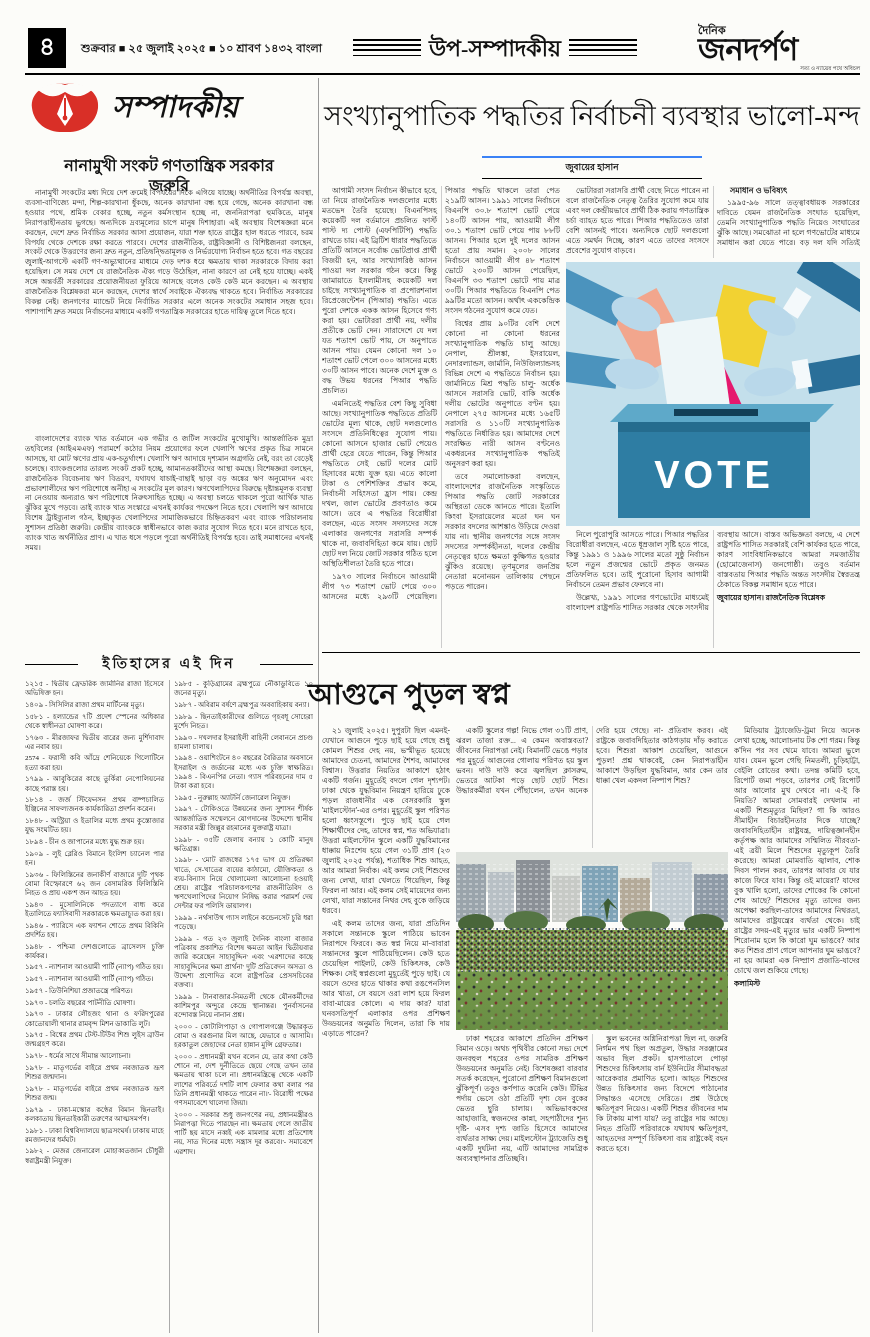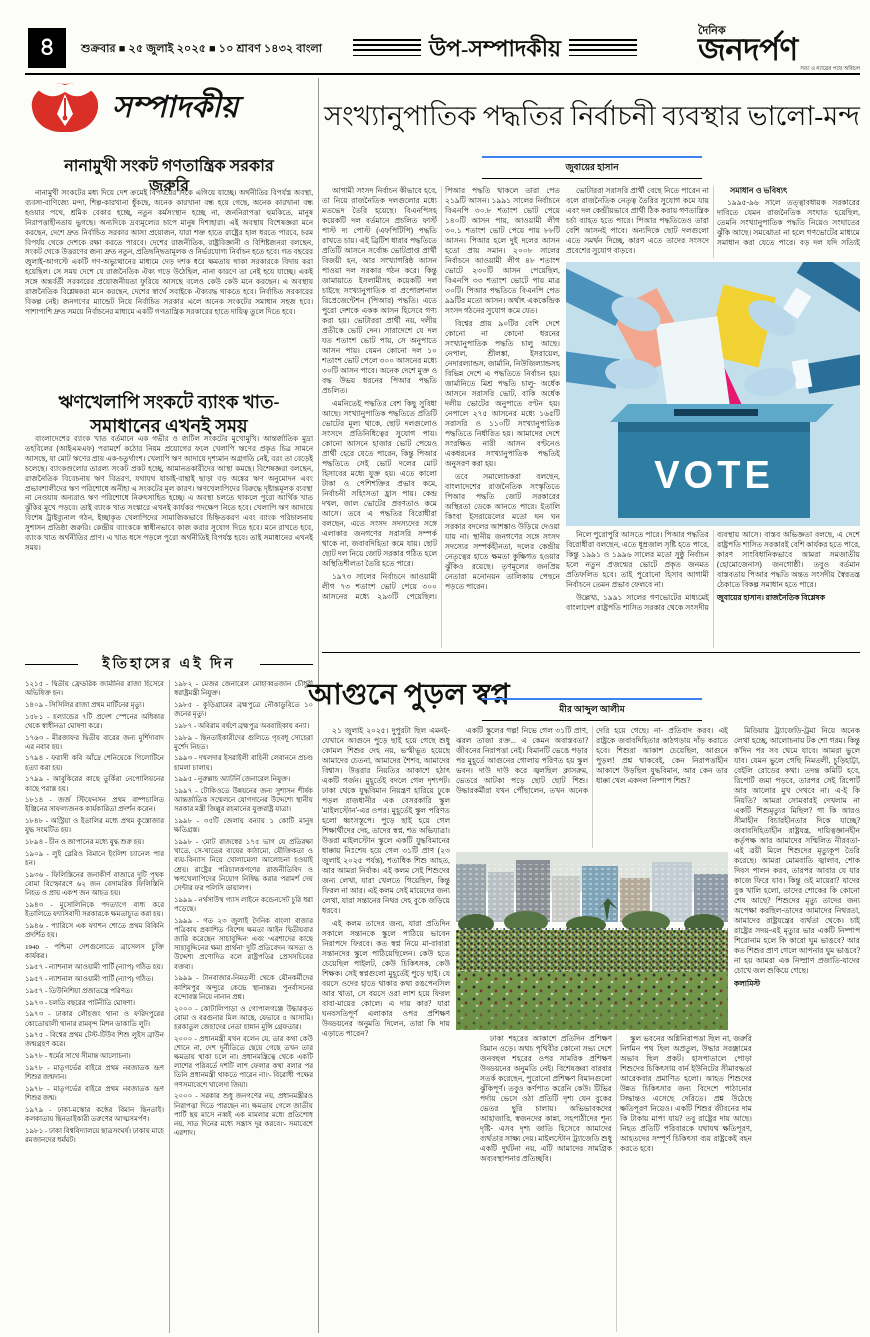--- a/index.html
+++ b/index.html
@@ -56,21 +56,21 @@
   .fig{position:absolute;display:block;}
   .vote-fig{left:566px;top:262px;width:294px;height:264px;}
   .divider{left:322px;top:652px;width:538px;border-top:1.5px solid #000;height:0;}
   
   .fire-title{left:308px;top:656px;width:540px;font-size:29px;line-height:38px;
               font-weight:bold;text-align:left;}
   .fire-byline{left:322px;top:698px;width:540px;}
   .fire-col1{left:322px;top:726px;width:128px;height:606px;}
   .fire-mt{left:456px;top:726px;width:272px;height:122px;column-count:2;column-gap:8px;}
   .crowd-fig{left:456px;top:852px;width:272px;height:178px;}
-  .fire-mb{left:456px;top:1034px;width:272px;height:298px;column-count:2;column-gap:8px;margin-left:24px;}
+  .fire-mb{left:456px;top:1034px;width:272px;height:298px;column-count:2;column-gap:8px;}
   .fire-col4{left:734px;top:726px;width:126px;height:606px;}
 </style>
 </head>
 <body>
 
 <div class="page">
 
   <div class="abs hdr">
     <div class="pagenum">৪</div>
     <div class="dateline">শুক্রবার ■ ২৫ জুলাই ২০২৫ ■ ১০ শ্রাবণ ১৪৩২ বাংলা</div>
@@ -97,62 +97,62 @@
       <circle cx="37" cy="36" r="2.4" fill="#d92f27"></circle>
     </svg>
     <span class="edlogo-label">সম্পাদকীয়</span>
   </div>
 
   <h3 class="ed-title ed-title1">নানামুখী সংকট গণতান্ত্রিক সরকার জরুরি</h3>
   <div class="ed-body ed-body1">
     <p>নানামুখী সংকটের মধ্য দিয়ে দেশ ক্রমেই বিপর্যয়ের দিকে এগিয়ে যাচ্ছে। অর্থনীতির বিপর্যস্ত অবস্থা, ব্যবসা-বাণিজ্যে মন্দা, শিল্প-কারখানা ধুঁকছে, অনেক কারখানা বন্ধ হয়ে গেছে, অনেক কারখানা বন্ধ হওয়ার পথে, শ্রমিক বেকার হচ্ছে, নতুন কর্মসংস্থান হচ্ছে না, জননিরাপত্তা হুমকিতে, মানুষ নিরাপত্তাহীনতায় ভুগছে। অন্যদিকে দ্রব্যমূল্যের চাপে মানুষ দিশাহারা। এই অবস্থায় বিশেষজ্ঞরা মনে করছেন, দেশে দ্রুত নির্বাচিত সরকার আসা প্রয়োজন, যারা শক্ত হাতে রাষ্ট্রের হাল ধরতে পারবে, চরম বিপর্যয় থেকে দেশকে রক্ষা করতে পারবে। দেশের রাজনীতিক, রাষ্ট্রবিজ্ঞানী ও বিশিষ্টজনরা বলছেন, সংকট থেকে উত্তরণের জন্য দ্রুত নতুন, প্রতিদ্বন্দ্বিতামূলক ও নির্ভরযোগ্য নির্বাচন হতে হবে। গত বছরের জুলাই-আগস্টে একটি গণ-অভ্যুত্থানের মাধ্যমে দেড় দশক ধরে ক্ষমতায় থাকা সরকারকে বিদায় করা হয়েছিল। সে সময় দেশে যে রাজনৈতিক ঐক্য গড়ে উঠেছিল, নানা কারণে তা নেই হয়ে যাচ্ছে। একই সঙ্গে অন্তর্বর্তী সরকারের প্রয়োজনীয়তা ফুরিয়ে আসছে বলেও কেউ কেউ মনে করছেন। এ অবস্থায় রাজনৈতিক বিশ্লেষকরা মনে করছেন, দেশের স্বার্থে সবাইকে ঐক্যবদ্ধ থাকতে হবে। নির্বাচিত সরকারের বিকল্প নেই। জনগণের ম্যান্ডেট নিয়ে নির্বাচিত সরকার এলে অনেক সংকটের সমাধান সহজ হবে। পাশাপাশি দ্রুত সময়ে নির্বাচনের মাধ্যমে একটি গণতান্ত্রিক সরকারের হাতে দায়িত্ব তুলে দিতে হবে।</p>
   </div>
 
-  <h3 class="ed-title ed-title2">ঋণখেলাপি সংকটে ব্যাংক খাত-সমাধানের এখনই সময়</h3>
   <div class="ed-body ed-body2">
     <p>বাংলাদেশের ব্যাংক খাত বর্তমানে এক গভীর ও জটিল সংকটের মুখোমুখি। আন্তর্জাতিক মুদ্রা তহবিলের (আইএমএফ) পরামর্শে কঠোর নিয়ম প্রয়োগের ফলে খেলাপি ঋণের প্রকৃত চিত্র সামনে আসছে, যা মোট ঋণের প্রায় এক-চতুর্থাংশ। খেলাপি ঋণ আদায়ে দৃশ্যমান অগ্রগতি নেই, বরং তা বেড়েই চলেছে। ব্যাংকগুলোর তারল্য সংকট প্রকট হচ্ছে, আমানতকারীদের আস্থা কমছে। বিশেষজ্ঞরা বলছেন, রাজনৈতিক বিবেচনায় ঋণ বিতরণ, যথাযথ যাচাই-বাছাই ছাড়া বড় অঙ্কের ঋণ অনুমোদন এবং প্রভাবশালীদের ঋণ পরিশোধে অনীহা এ সংকটের মূল কারণ। ঋণখেলাপিদের বিরুদ্ধে দৃষ্টান্তমূলক ব্যবস্থা না নেওয়ায় অন্যরাও ঋণ পরিশোধে নিরুৎসাহিত হচ্ছে। এ অবস্থা চলতে থাকলে পুরো আর্থিক খাত ঝুঁকির মুখে পড়বে। তাই ব্যাংক খাত সংস্কারে এখনই কার্যকর পদক্ষেপ নিতে হবে। খেলাপি ঋণ আদায়ে বিশেষ ট্রাইব্যুনাল গঠন, ইচ্ছাকৃত খেলাপিদের সামাজিকভাবে চিহ্নিতকরণ এবং ব্যাংক পরিচালনায় সুশাসন প্রতিষ্ঠা জরুরি। কেন্দ্রীয় ব্যাংককে স্বাধীনভাবে কাজ করার সুযোগ দিতে হবে। মনে রাখতে হবে, ব্যাংক খাত অর্থনীতির প্রাণ। এ খাত ধসে পড়লে পুরো অর্থনীতিই বিপর্যস্ত হবে। তাই সমাধানের এখনই সময়।</p>
   </div>
 
   <div class="abs hist-hd">
     <span class="dash"></span>
     <span class="hist-title">ইতিহাসের এই দিন</span>
     <span class="dash"></span>
   </div>
   <div class="abs hist-body">
 
   <p>১২১৫ - দ্বিতীয় ফ্রেডরিক জার্মানির রাজা হিসেবে অভিষিক্ত হন।</p>
       <p>১৪০৯ - সিসিলির রাজা প্রথম মার্টিনের মৃত্যু।</p>
       <p>১৫৮১ - হল্যান্ডের ৭টি প্রদেশ স্পেনের অধিকার থেকে স্বাধীনতা ঘোষণা করে।</p>
       <p>১৭৬৩ - মীরজাফর দ্বিতীয় বারের জন্য মুর্শিদাবাদ এর নবাব হয়।</p>
-      <p>১৭৯৪ - ফরাসী কবি আঁদ্রে শেনিয়েকে গিলোটিনে হত্যা করা হয়।</p>
+      <p>2574 - ফরাসী কবি আঁদ্রে শেনিয়েকে গিলোটিনে হত্যা করা হয়।</p>
       <p>১৭৯৯ - আবুকিরের কাছে তুর্কিরা নেপোলিয়নের কাছে পরাস্ত হয়।</p>
       <p>১৮১৪ - জর্জ স্টিফেনসন প্রথম বাষ্পচালিত ইঞ্জিনের সাফল্যজনক কার্যকারিতা প্রদর্শন করেন।</p>
       <p>১৮৪৮ - অস্ট্রিয়া ও ইতালির মধ্যে প্রথম কুস্তোজার যুদ্ধ সংঘটিত হয়।</p>
       <p>১৮৯৪ - চীন ও জাপানের মধ্যে যুদ্ধ শুরু হয়।</p>
       <p>১৯০৯ - লুই ব্লেরিও বিমানে ইংলিশ চ্যানেল পার হন।</p>
       <p>১৯৩৬ - ফিলিস্তিনের জনাকীর্ণ বাজারে দুটি পৃথক বোমা বিস্ফোরণে ৬২ জন বেসামরিক ফিলিস্তিনি নিহত ও প্রায় এক'শ জন আহত হয়।</p>
       <p>১৯৪৩ - মুসোলিনিকে পদত্যাগে বাধ্য করে ইতালিতে ফ্যাসিবাদী সরকারকে ক্ষমতাচ্যুত করা হয়।</p>
       <p>১৯৪৬ - প্যারিসে এক ফ্যাশন শোতে প্রথম বিকিনি প্রদর্শিত হয়।</p>
-      <p>1940 - পশ্চিমা দেশগুলোতে ব্রাসেলস চুক্তি কার্যকর।</p>
+      <p>১৯৪৮ - পশ্চিমা দেশগুলোতে ব্রাসেলস চুক্তি কার্যকর।</p>
       <p>১৯৫৭ - ন্যাশনাল আওয়ামী পার্টি (ন্যাপ) গঠিত হয়।</p>
       <p>১৯৫৭ - ন্যাশনাল আওয়ামী পার্টি (ন্যাপ) গঠিত।</p>
       <p>১৯৫৭ - তিউনিশিয়া প্রজাতন্ত্রে পরিণত।</p>
       <p>১৯৭৩ - চলতি বছরের পাটনীতি ঘোষণা।</p>
       <p>১৯৭৩ - ঢাকার লৌহজং থানা ও ফরিদপুরের কোতোয়ালী থানার রামবৃন্দ মিশন ডাকাতি লুট।</p>
       <p>১৯৭৫ - বিশ্বের প্রথম টেস্ট-টিউব শিশু লুইস ব্রাউন জন্মগ্রহণ করে।</p>
       <p>১৯৭৮ - ধর্মের সাথে সীমান্ত আলোচনা।</p>
       <p>১৯৭৮ - মাতৃগর্ভের বাইরে প্রথম নবজাতক ভ্রূণ শিশুর জন্মদান।</p>
       <p>১৯৭৮ - মাতৃগর্ভের বাইরে প্রথম নবজাতক ভ্রূণ শিশুর জন্ম।</p>
       <p>১৯৭৯ - ঢাকা-মস্কোর কন্ঠের বিমান ছিনতাই। কলকাতায় ছিনতাইকারী তরুণের আত্মসমর্পণ।</p>
       <p>১৯৮১ - ঢাকা বিশ্ববিদ্যালয়ে ছাত্রসংঘর্ষ। ঢাকায় মাহে রমজানদের ধর্মঘট।</p>
       <p>১৯৮২ - মেজর জেনারেল মোহাব্বতজান চৌধুরী স্বরাষ্ট্রমন্ত্রী নিযুক্ত।</p>
       <p>১৯৮৫ - কুড়িগ্রামের ব্রহ্মপুত্রে নৌকাডুবিতে ১০ জনের মৃত্যু।</p>
       <p>১৯৮৭ - অবিরাম বর্ষণে ব্রহ্মপুত্র অববাহিকায় বন্যা।</p>
       <p>১৯৮৯ - ছিনতাইকারীদের গুলিতে গৃহবধূ সোহেরা মুর্শেদ নিহত।</p>
       <p>১৯৯৩ - দখলদার ইসরাইলী বাহিনী লেবাননে প্রচণ্ড হামলা চালায়।</p>
+      <p>১৯৯৪ - ওয়াশিংটনে ৪০ বছরের বৈরিতার অবসানে ইসরাইল ও জর্ডানের মধ্যে এক চুক্তি স্বাক্ষরিত। ১৯৯৪ - বিএনপির নেতা। গ্যাস পরিবহনের দাম ৫ টাকা করা হবে।</p>
       <p>১৯৯৫ - নুরুল্লাহ অ্যাটর্নি জেনারেল নিযুক্ত।</p>
       <p>১৯৯৭ - টোকিওতে উন্নয়নের জন্য সুশাসন শীর্ষক আন্তর্জাতিক সম্মেলনে যোগদানের উদ্দেশ্যে স্থানীয় সরকার মন্ত্রী জিল্লুর রহমানের যুক্তরাষ্ট্র যাত্রা।</p>
       <p>১৯৯৮ - ৩৫টি জেলায় বন্যায় ১ কোটি মানুষ ক্ষতিগ্রস্ত।</p>
       <p>১৯৯৮ - 'মোট রাজস্বের ১৭৫ ভাগ যে প্রতিরক্ষা খাতে, সে-খাতের ব্যয়ের কাঠামো, যৌক্তিকতা ও ব্যয়-বিন্যাস নিয়ে খোলামেলা আলোচনা হওয়াই শ্রেয়। রাষ্ট্রের পরিচালকগণের রাজনীতিবিদ ও ঋণখেলাপিদের নিয়োগ নিষিদ্ধ করার পরামর্শ দেয় সেন্টার ফর পলিসি ডায়ালগ।</p>
       <p>১৯৯৯ - নর্থসাউথ গ্যাস লাইনে কন্ডেনসেট চুরি ধরা পড়েছে।</p>
       <p>১৯৯৯ - গত ২৩ জুলাই দৈনিক বাংলা বাজার পত্রিকায় প্রকাশিত 'বিশেষ ক্ষমতা আইন দ্বিতীয়বার জারি করেছেন সাহাবুদ্দিন' এবং 'এরশাদের কাছে সাহাবুদ্দিনের ক্ষমা প্রার্থনা' দুটি প্রতিবেদন অসত্য ও উদ্দেশ্য প্রণোদিত বলে রাষ্ট্রপতির প্রেসসচিবের বক্তব্য।</p>
       <p>১৯৯৯ - টানবাজার-নিমতলী থেকে যৌনকর্মীদের কাশিমপুর অন্দুরে কেন্দ্রে স্থানান্তর। পুনর্বাসনের বন্দোবস্ত নিয়ে নানান প্রশ্ন।</p>
       <p>২০০০ - কোটালিপাড়া ও গোপালগঞ্জে উদ্ধারকৃত বোমা ও বরগুনার মিল আছে, যেভাবে ৫ আসামি। হরকাতুল জেহাদের নেতা হান্নান মুন্সি গ্রেফতার।</p>
       <p>২০০০ - প্রধানমন্ত্রী যখন বলেন যে, তার কথা কেউ শোনে না, দেশ দুর্নীতিতে ছেয়ে গেছে তখন তার ক্ষমতায় থাকা চলে না। প্রধানমন্ত্রিত্বে থেকে একটি লাশের পরিবর্তে দশটি লাশ ফেলার কথা বলার পর তিনি প্রধানমন্ত্রী থাকতে পারেন না।'- বিরোধী পক্ষের গণসমাবেশে খালেদা জিয়া।</p>
       <p>২০০০ - সরকার শুধু জনগণের নয়, প্রধানমন্ত্রীরও নিরাপত্তা দিতে পারছেন না। ক্ষমতায় গেলে জাতীয় পার্টি ছয় মাসে নব্বই এক মামলার মধ্যে প্রতিশোধ নয়, সাত দিনের মধ্যে সন্ত্রাস দূর করবে।'- সমাবেশে এরশাদ।</p>
@@ -208,23 +208,20 @@
 
   <div class="bodytxt main-rb colrule">
     <p>নিলে পুরোপুরি আসতে পারে। পিআর পদ্ধতির বিরোধীরা বলছেন, এতে ধূম্রজাল সৃষ্টি হতে পারে, কিন্তু ১৯৯১ ও ১৯৯৬ সালের মতো সুষ্ঠু নির্বাচন হলে নতুন প্রজন্মের ভোটে প্রকৃত জনমত প্রতিফলিত হবে। তাই পুরোনো হিসাব আগামী নির্বাচনে তেমন প্রভাব ফেলবে না।</p>
     <p>উল্লেখ্য, ১৯৯১ সালের গণভোটের মাধ্যমেই বাংলাদেশ রাষ্ট্রপতি শাসিত সরকার থেকে সংসদীয় ব্যবস্থায় আসে। বাস্তব অভিজ্ঞতা বলছে, এ দেশে রাষ্ট্রপতি শাসিত সরকারই বেশি কার্যকর হতে পারে, কারণ সাংবিধানিকভাবে আমরা সমজাতীয় (হোমোজেনাস) জনগোষ্ঠী। তবুও বর্তমান বাস্তবতায় পিআর পদ্ধতি অন্তত সংসদীয় স্বৈরতন্ত্র ঠেকাতে বিকল্প সমাধান হতে পারে।</p>
     <p class="sig">জুবায়ের হাসান। রাজনৈতিক বিশ্লেষক</p>
   </div>
 
   <div class="abs divider"></div>
 
   <h1 class="abs fire-title">আগুনে পুড়ল স্বপ্ন</h1>
-  <div class="abs fire-byline byline-wrap">
-    <div class="byline">মীর আব্দুল আলীম</div>
-  </div>
 
   <div class="bodytxt fire-col1">
     <p>২১ জুলাই ২০২৫। দুপুরটা ছিল এমনই-যেখানে আগুনে পুড়ে ছাই হয়ে গেছে শুধু কোমল শিশুর দেহ নয়, ভস্মীভূত হয়েছে আমাদের চেতনা, আমাদের শৈশব, আমাদের বিশ্বাস। উত্তরার নিয়তির আকাশে হঠাৎ একটি গর্জন। মুহূর্তেই বদলে গেল দৃশ্যপট। ঢাকা থেকে যুদ্ধবিমান নিয়ন্ত্রণ হারিয়ে ঢুকে পড়ল রাজধানীর এক বেসরকারি স্কুল 'মাইলস্টোন'-এর ওপর। মুহূর্তেই স্কুল পরিণত হলো ধ্বংসস্তূপে। পুড়ে ছাই হয়ে গেল শিক্ষার্থীদের দেহ, তাদের স্বপ্ন, শত অভিযাত্রা। উত্তরা মাইলস্টোন স্কুলে একটি যুদ্ধবিমানের ধাক্কায় নিঃশেষ হয়ে গেল ৩১টি প্রাণ (২৩ জুলাই ২০২৫ পর্যন্ত), শতাধিক শিশু আহত, আর আমরা নির্বাক। এই কলম সেই শিশুদের জন্য লেখা, যারা খেলতে গিয়েছিল, কিন্তু ফিরল না আর। এই কলম সেই মায়েদের জন্য লেখা, যারা সন্তানের নিথর দেহ বুকে জড়িয়ে ধরবে।</p>
     <p>এই কলম তাদের জন্য, যারা প্রতিদিন সকালে সন্তানকে স্কুলে পাঠিয়ে ভাবেন নিরাপদে ফিরবে। কত স্বপ্ন নিয়ে মা-বাবারা সন্তানদের স্কুলে পাঠিয়েছিলেন। কেউ হতে চেয়েছিল পাইলট, কেউ চিকিৎসক, কেউ শিক্ষক। সেই স্বপ্নগুলো মুহূর্তেই পুড়ে ছাই। যে বয়সে ওদের হাতে থাকার কথা রঙপেনসিল আর খাতা, সে বয়সে ওরা লাশ হয়ে ফিরল বাবা-মায়ের কোলে। এ দায় কার? যারা ঘনবসতিপূর্ণ এলাকার ওপর প্রশিক্ষণ উড্ডয়নের অনুমতি দিলেন, তারা কি দায় এড়াতে পারেন?</p>
   </div>
 
   <div class="bodytxt fire-mt colrule">
     <p>একটি স্কুলের গল্প! নিভে গেল ৩১টি প্রাণ, ঝরল তাজা রক্ত... এ কেমন অবাস্তবতা? জীবনের নিরাপত্তা নেই। বিমানটি ভেঙে পড়ার পর মুহূর্তে আগুনের গোলায় পরিণত হয় স্কুল ভবন। দাউ দাউ করে জ্বলছিল ক্লাসরুম, ভেতরে আটকা পড়ে ছোট ছোট শিশু। উদ্ধারকর্মীরা যখন পৌঁছালেন, তখন অনেক দেরি হয়ে গেছে। না- প্রতিবাদ করব। এই রাষ্ট্রকে জবাবদিহিতার কাঠগড়ায় দাঁড় করাতে হবে। শিশুরা আকাশ চেয়েছিল, আগুনে পুড়ল! প্রশ্ন থাকবেই, কেন নিরাপত্তাহীন আকাশে উড়ছিল যুদ্ধবিমান, আর কেন তার ধাক্কা খেল একদল নিষ্পাপ শিশু?</p>
   </div>
 

